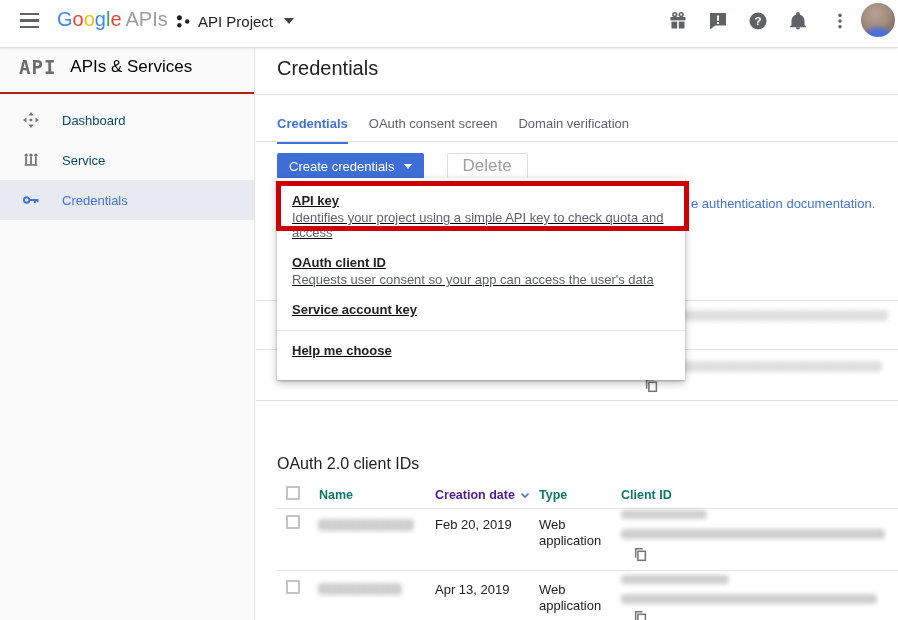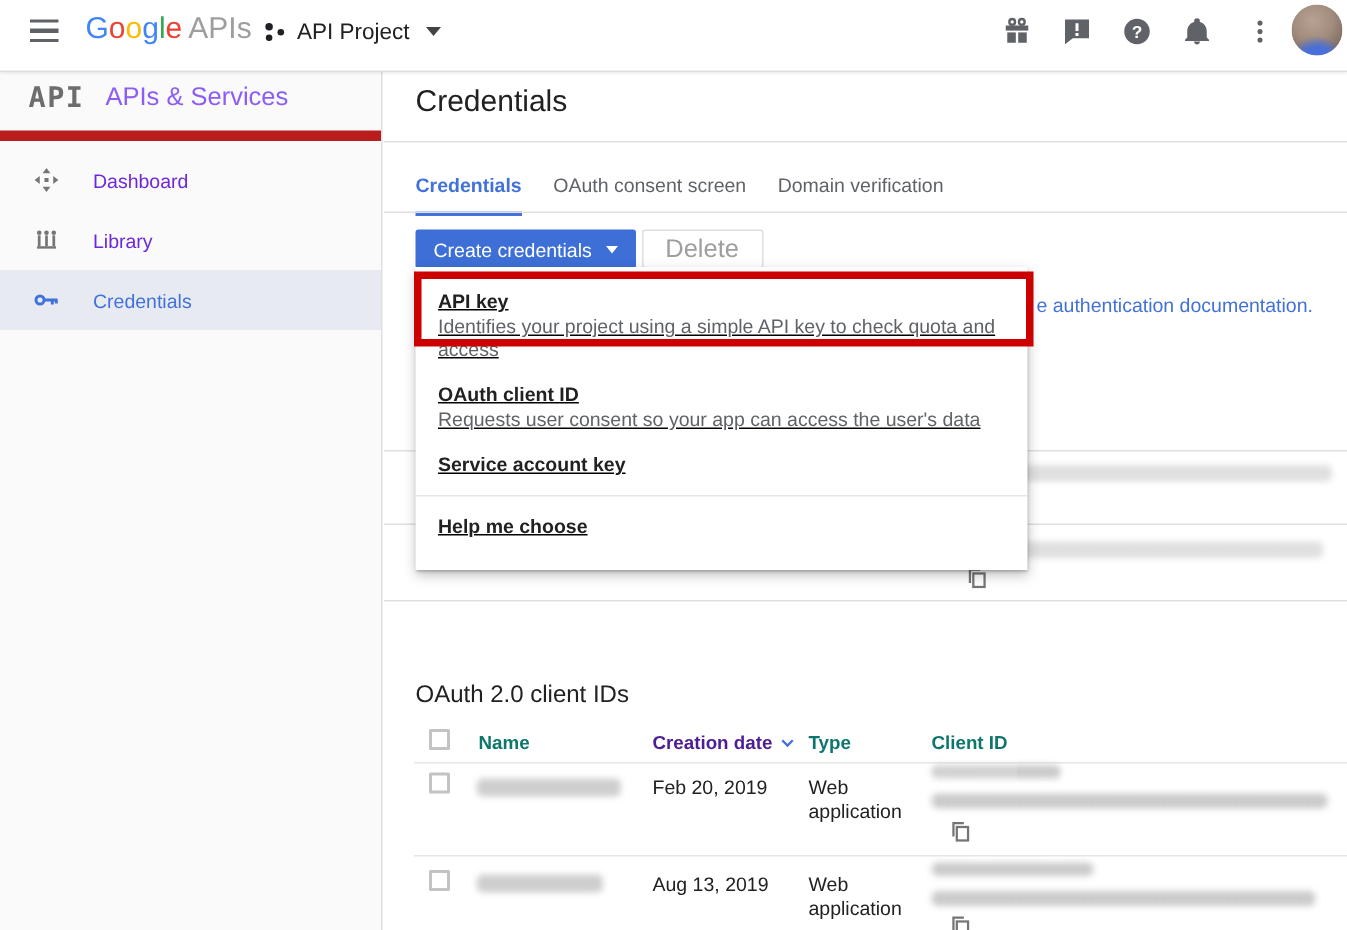--- a/index.html
+++ b/index.html
@@ -23,44 +23,44 @@
   .hdr-icon { position: absolute; top: 11px; width: 20px; height: 20px; color: #5f6368; cursor: pointer; }
   .avatar { position: absolute; left: 861px; top: 3px; width: 34px; height: 34px; border-radius: 50%;
     background:
       radial-gradient(circle at 50% 120%, #4a6fd8 0%, #4a6fd8 28%, rgba(74,111,216,0) 45%),
       radial-gradient(circle at 42% 32%, #b7a294 0%, #a08b7c 45%, #7c6c60 80%, #5d6a8f 100%);
     filter: blur(0.5px); cursor: pointer; }
 
   
   .sidebar { position: absolute; top: 42px; left: 0; width: 255px; height: 578px;
     background: #fafafa; border-right: 1px solid #e0e0e0; }
-  .side-head { height: 52px; border-bottom: 7px solid #b91c1c; display: flex;
+  .side-head { height: 52px; border-bottom: 2px solid #b91c1c; display: flex;
     align-items: center; padding-left: 19px; gap: 14px; }
   .side-logo { font-family: "DejaVu Sans Mono", monospace; font-weight: bold;
     font-size: 19px; color: #6d6d6d; letter-spacing: 1px; }
-  .side-title { font-size: 17px; color: #8b5cf6; }
+  .side-title { font-size: 17px; color: #000000; }
   .nav { padding-top: 6px; }
   .nav-item { height: 40px; display: flex; align-items: center; padding-left: 22px;
-    gap: 22px; font-size: 13px; color: #6d28d9; cursor: pointer; }
+    gap: 22px; font-size: 13px; color: #0c4a6e; cursor: pointer; }
   .nav-item .nico { width: 18px; height: 18px; color: #757575; }
   .nav-item.active { background: #e8eaf2; color: #4272d9; }
   .nav-item.active .nico { color: #4272d9; }
 
   
   .main { position: absolute; top: 42px; left: 256px; width: 642px; height: 578px;
     background: #fff; overflow: hidden; }
   .page-title { position: absolute; left: 21px; top: 15px; font-size: 20px; color: #212121; }
   .hr { position: absolute; left: 0; width: 642px; height: 1px; background: #e0e0e0; }
   .hr-title { top: 52px; }
   .hr-tabs  { top: 99px; }
   .tabs { position: absolute; left: 21px; top: 74px; display: flex; gap: 21px; }
   .tab { font-size: 13px; color: #5f6368; padding-bottom: 9px; line-height: 16px; cursor: pointer; }
   .tab.active { color: #4272d9; border-bottom: 3px solid #4272d9; font-weight: bold; }
 
-  .toolbar { position: absolute; left: 21px; top: 111px; display: flex; gap: 4px; }
+  .toolbar { position: absolute; left: 21px; top: 111px; display: flex; gap: 23px; }
   .btn-primary { height: 26px; background: #3d6fd6; color: #fff; font-size: 13px;
     border: none; border-radius: 2px; padding: 0 12px; display: flex; align-items: center;
     gap: 9px; cursor: pointer; font-family: inherit; }
   .btn-primary .caret { width: 0; height: 0; border-left: 4px solid transparent;
     border-right: 4px solid transparent; border-top: 5px solid #fff; }
   .btn-secondary { height: 26px; background: #fff; color: #9e9e9e; font-size: 17px;
     border: 1px solid #dedede; border-radius: 2px; padding: 0 15px; cursor: default;
     font-family: inherit; }
 
   .doc-link { position: absolute; left: 435px; top: 154px; font-size: 13px;
@@ -179,21 +179,21 @@
           <g fill="currentColor">
             <circle cx="4.6" cy="4.6" r="1.7"></circle>
               <circle cx="10" cy="4.6" r="1.7"></circle>
               <circle cx="15.4" cy="4.6" r="1.7"></circle>
             <rect x="3.6" y="6.6" width="2" height="8"></rect>
               <rect x="9" y="6.6" width="2" height="8"></rect>
               <rect x="14.4" y="6.6" width="2" height="8"></rect>
             <rect x="3" y="14.6" width="14" height="1.8"></rect>
           </g>
         </svg>
-        <span>Library</span>
+        <span>Service</span>
       </div>
       <div class="nav-item active">
         <svg class="nico" viewBox="0 0 20 20">
           <g fill="none" stroke="currentColor" stroke-width="2.2">
             <circle cx="5.2" cy="10" r="3"></circle>
             <path d="M8.2 10h10M14.3 10v3.3M17.3 10v2.5"></path>
           </g>
         </svg>
         <span>Credentials</span>
       </div>
@@ -281,21 +281,21 @@
           <rect x="5.2" y="4.6" width="8" height="9.6"></rect>
           <path d="M2.8 11.4V1.8h7.4"></path>
         </g>
       </svg>
     </div>
     <div class="rowline" style="top:528px"></div>
 
     <div>
       <div class="checkbox" style="left:30px; top:538px"></div>
       <div class="blur-bar blur-med" style="left:62px; top:541px; width:84px; height:12px"></div>
-      <div class="cell" style="left:179px; top:540px">Aug 13, 2019</div>
+      <div class="cell" style="left:179px; top:540px">Apr 13, 2019</div>
       <div class="cell type-cell" style="left:283px; top:540px">Web application</div>
       <div class="blur-bar blur-med" style="left:365px; top:533px; width:108px; height:9px"></div>
       <div class="blur-bar blur-med" style="left:365px; top:552px; width:256px; height:10px"></div>
       <svg class="copy-icon" style="left:377px; top:568px" viewBox="0 0 16 16">
         <g fill="none" stroke="currentColor" stroke-width="1.6">
           <rect x="5.2" y="4.6" width="8" height="9.6"></rect>
           <path d="M2.8 11.4V1.8h7.4"></path>
         </g>
       </svg>
     </div>

